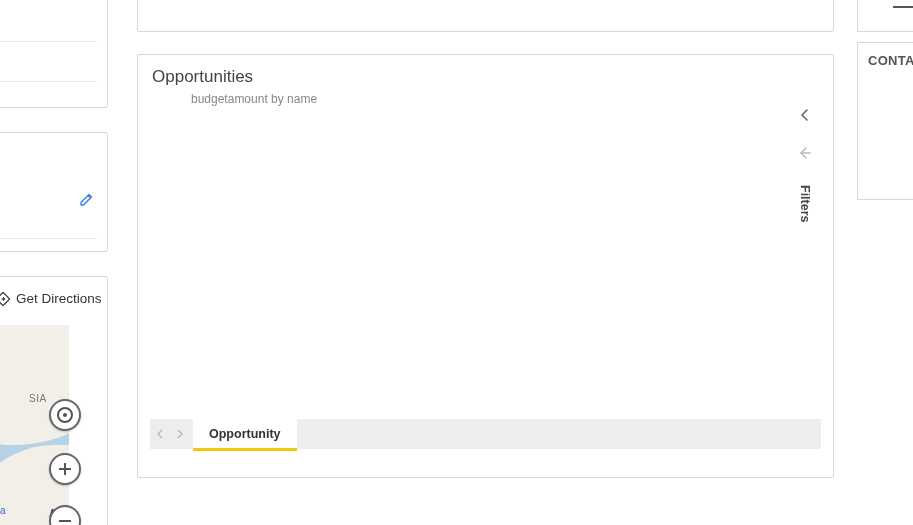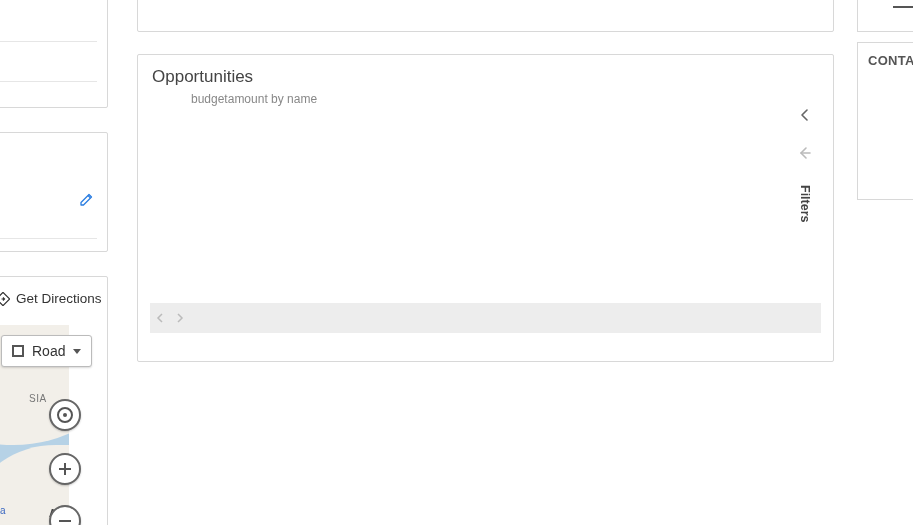--- a/index.html
+++ b/index.html
@@ -220,21 +220,21 @@
     box-sizing: border-box;
     background: #fff;
   }
 
   
   .opp-card {
     position: absolute;
     left: 137px;
     top: 54px;
     width: 697px;
-    height: 308px;
+    height: 424px;
     border: 1px solid #d8d8d8;
     border-radius: 2px;
     box-sizing: border-box;
     background: #fff;
   }
   .opp-title {
     position: absolute;
     left: 14px;
     top: 12px;
     font-size: 17px;
@@ -385,25 +385,20 @@
 
     <div class="map-area">
       <div class="land1"></div>
       <div class="land2"></div>
 
       <div class="country-label-1">SIA</div>
       <div class="country-label-2">India</div>
       <div class="country-label-3">AU</div>
     </div>
 
-    <div class="road-pill">
-      <span class="square-icon"></span>
-      <span>Road</span>
-      <span class="caret"></span>
-    </div>
 
     <div class="map-ctrl ctrl-locate">
       <span class="dot-outer">
           <span class="dot-inner"></span>
         </span>
     </div>
     <div class="map-ctrl ctrl-plus">
       <span class="plus-h"></span>
       <span class="plus-v"></span>
     </div>
@@ -437,20 +432,23 @@
       <div class="tab-nav">
         <svg width="8" height="10" viewBox="0 0 8 10">
             <path d="M6 1 L2 5 L6 9" fill="none" stroke="#bbb" stroke-width="1.5"></path>
           </svg>
       </div>
       <div class="tab-nav">
         <svg width="8" height="10" viewBox="0 0 8 10">
             <path d="M2 1 L6 5 L2 9" fill="none" stroke="#bbb" stroke-width="1.5"></path>
           </svg>
       </div>
+      <div class="tab-item">
+        <span>Opportunity</span>
+      </div>
     </div>
   </div>
 
   <div class="right-card-top">
     <div class="dash"></div>
   </div>
   <div class="right-card-bottom">
     <div class="contact-label">CONTAC</div>
   </div>
 

